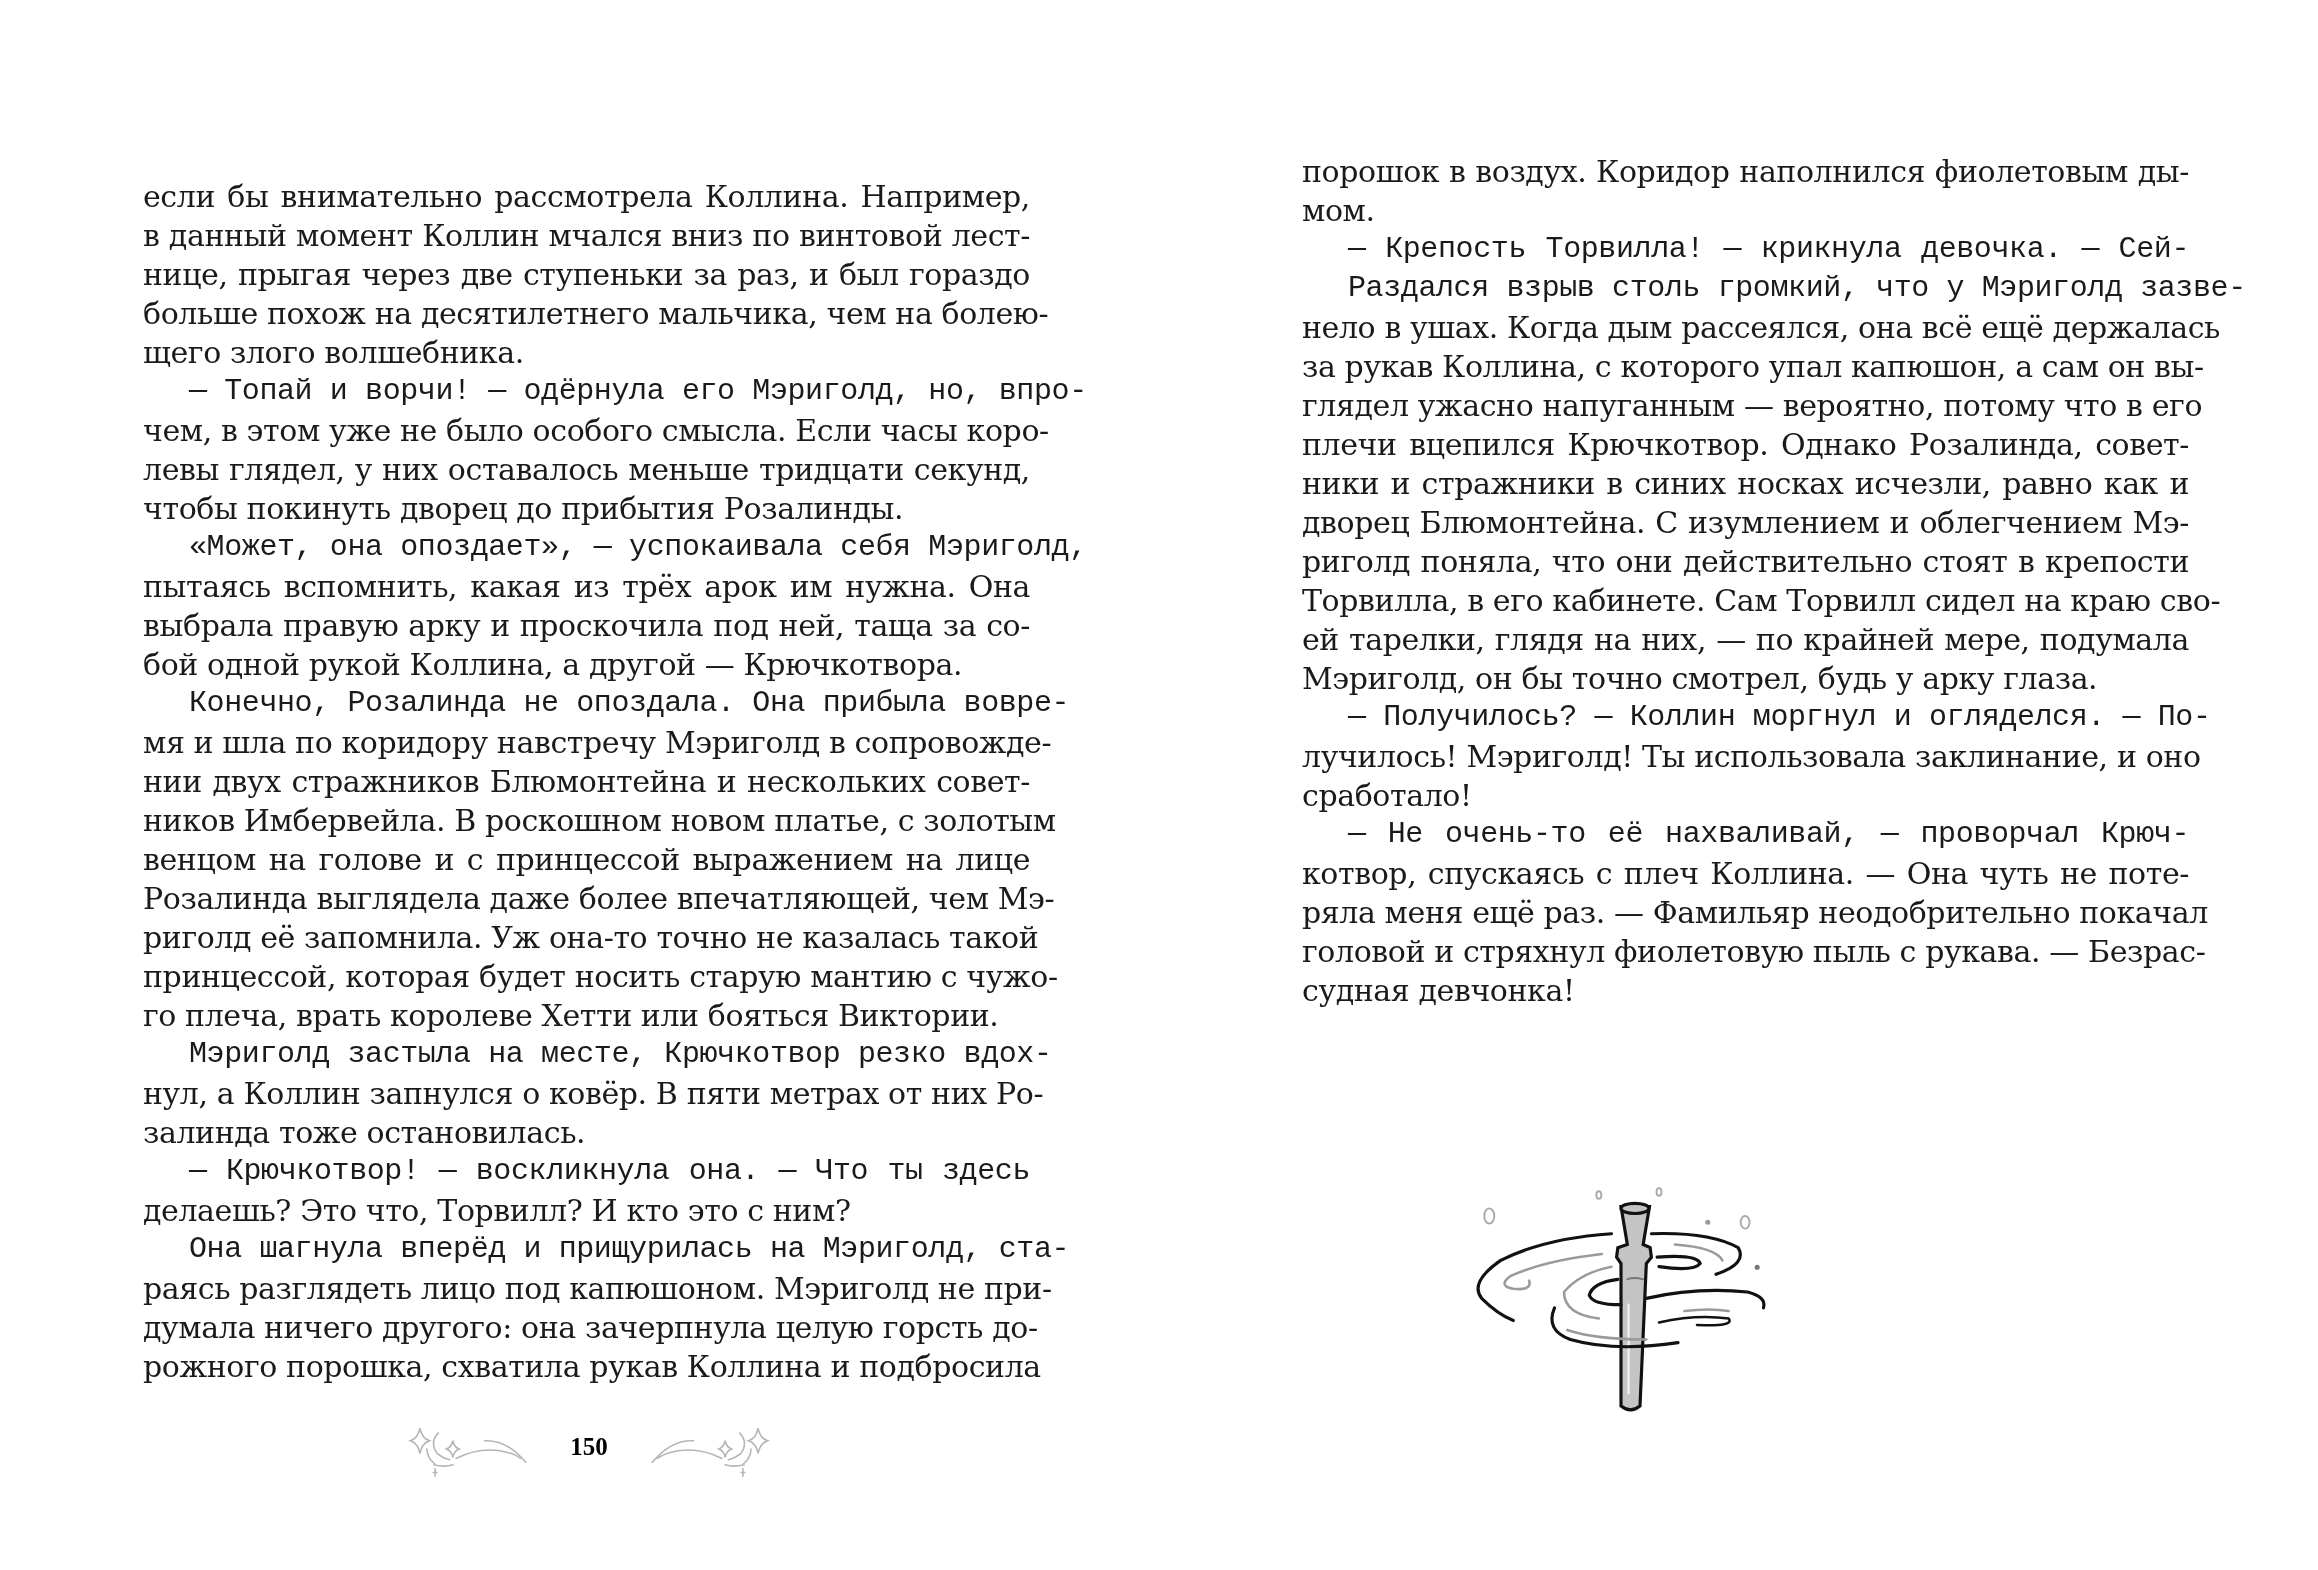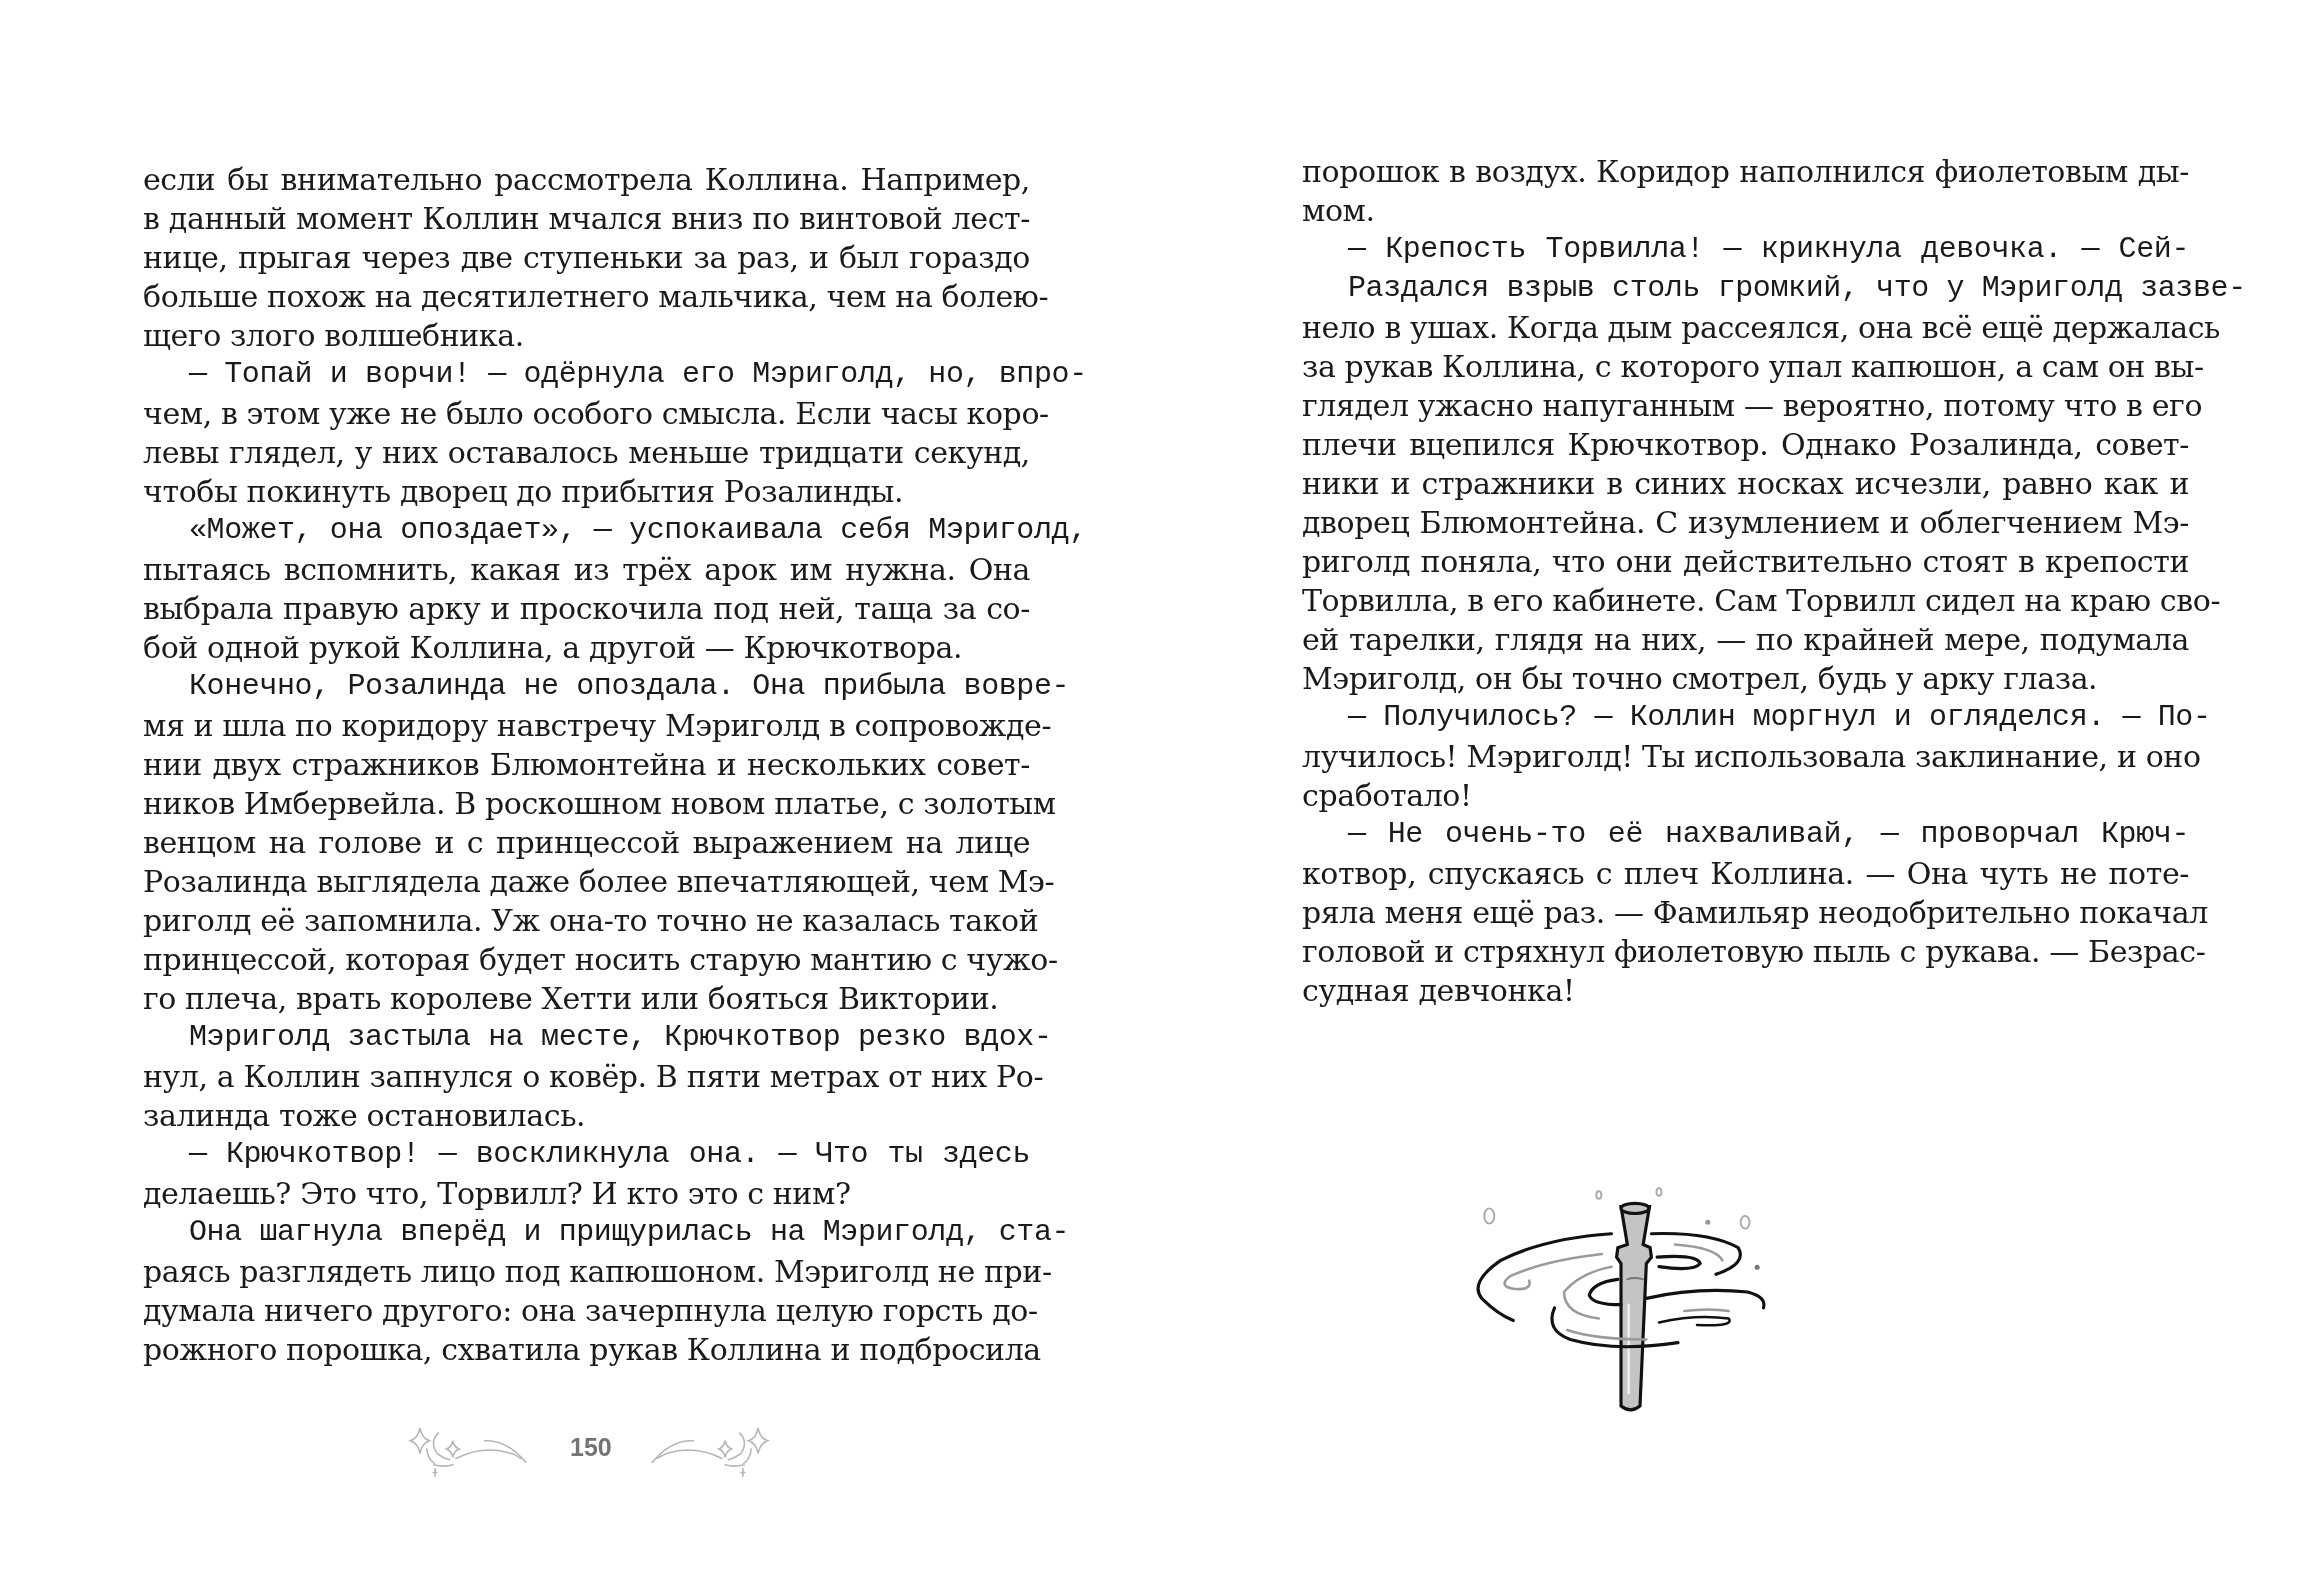--- a/index.html
+++ b/index.html
@@ -2,30 +2,30 @@
 <html style="font-size:10px"><head>
 <meta charset="utf-8">
 <style>
   html, body { margin:0; padding:0; background:#ffffff; }
   body { width:2319px; height:1571px; position:relative; overflow:hidden;
          font-family:"DejaVu Serif", "Liberation Serif", serif; color:#1a1a1a; }
   .page { position:absolute; top:0; height:1571px; }
   .page-left { left:0; width:1159px; }
   .page-right { left:1159px; width:1160px; }
   .text-block { position:absolute; }
-  .left-text { left:143px; top:160px; width:887px; }
+  .left-text { left:143px; top:177px; width:887px; }
   .right-text { left:1302px; top:152px; width:887px; }
   .line { display:block; height:39px; line-height:39px; font-size:30px;
           white-space:nowrap; letter-spacing:-0.4px; text-align:justify;
           text-align-last:justify; transform-origin:left center; }
   .line.last { text-align-last:left; }
   .line.indent { padding-left:46px;font-family:Liberation Mono, monospace; }
   .folio { position:absolute; left:399px; top:1414px; width:380px; height:76px; }
   .page-number { position:absolute; left:171px; top:19px; width:38px; text-align:center;
-                 font-family:Liberation Sans, sans-serif; font-weight:bold; font-size:25px; color:#737373; }
+                 font-family:Liberation Serif, serif; font-weight:bold; font-size:25px; color:#000000; }
   .ornament { position:absolute; top:0; }
   .illustration { position:absolute; left:1469px; top:1178px; width:570px; height:266px; }
 </style>
 </head>
 <body>
 
 <div class="page page-left">
   <div class="text-block left-text" id="left-text">
       <span class="line">если бы внимательно рассмотрела Коллина. Например,</span>
       <span class="line">в данный момент Коллин мчался вниз по винтовой лест-</span>

